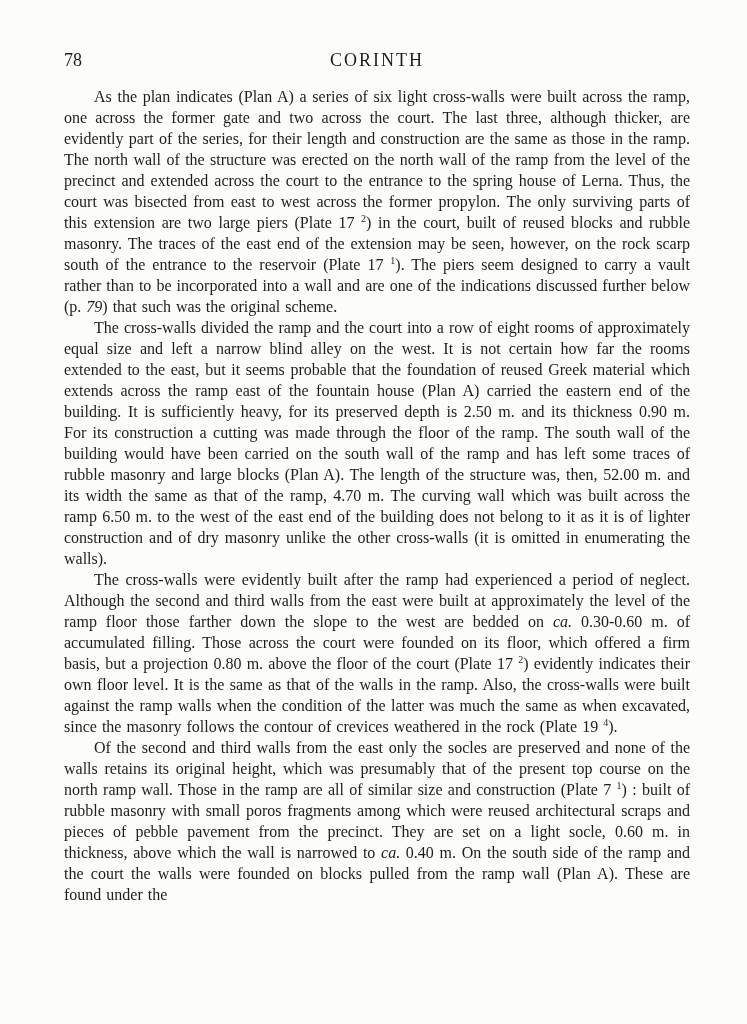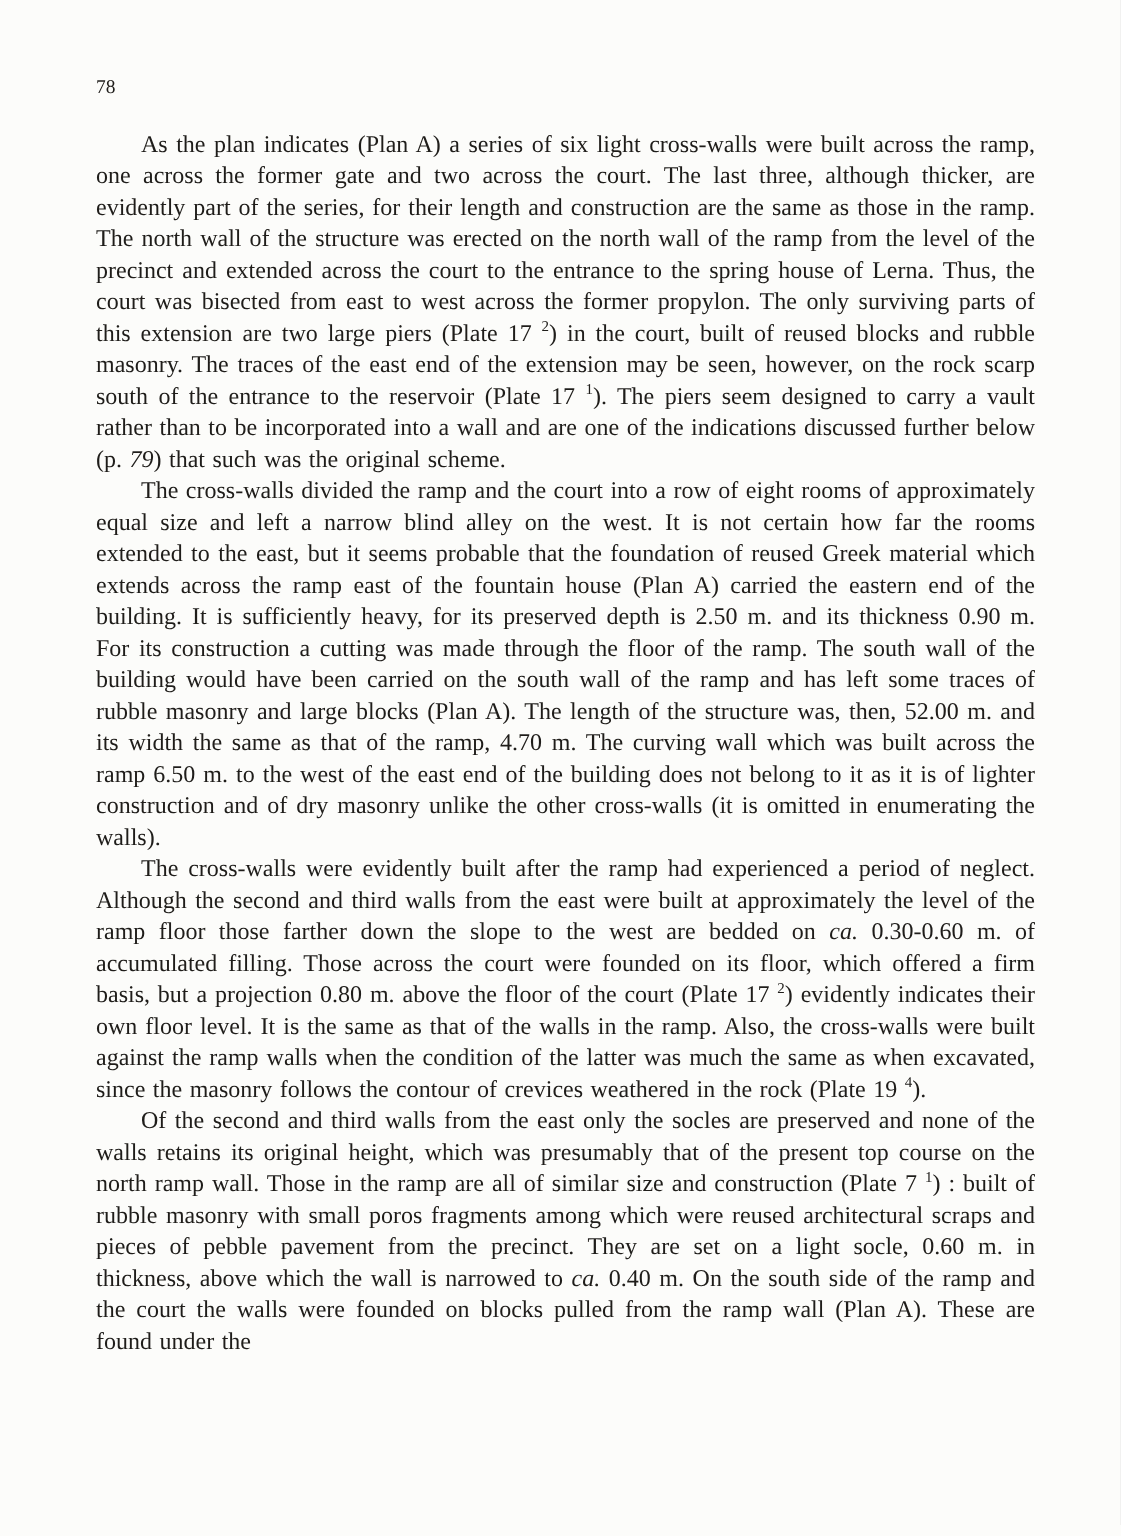--- a/index.html
+++ b/index.html
@@ -16,21 +16,21 @@
     box-sizing: border-box;
     padding: 50px 57px 0 64px;
     font-family: "Liberation Serif", "DejaVu Serif", serif;
     color: #1f1d1a;
     overflow: hidden;
   }
   .page-header {
     position: relative;
     height: 20px;
     margin-bottom: 16px;
-    font-size: 13px;
+    font-size: 18px;
   }
   .page-number {
     position: absolute;
     left: 0;
     top: 0;
   }
   .running-head {
     position: absolute;
     left: 0;
     right: 0;
@@ -56,20 +56,21 @@
   }
   .text-body p em {
   }
 </style>
 </head>
 <body>
 
 <div class="page">
   <div class="page-header">
     <span class="page-number">78</span>
+    <span class="running-head">CORINTH</span>
   </div>
   <div class="text-body">
       <p><span>As the plan indicates (Plan A) a series of six light cross-walls were built across the ramp, one across the former gate and two across the court. The last three, although thicker, are evidently part of the series, for their length and construction are the same as those in the ramp. The north wall of the structure was erected on the north wall of the ramp from the level of the precinct and extended across the court to the entrance to the spring house of Lerna. Thus, the court was bisected from east to west across the former propylon. The only surviving parts of this extension are two large piers (Plate 17 </span><sup>2</sup><span>) in the court, built of reused blocks and rubble masonry. The traces of the east end of the extension may be seen, however, on the rock scarp south of the entrance to the reservoir (Plate 17 </span><sup>1</sup><span>). The piers seem designed to carry a vault rather than to be incorporated into a wall and are one of the indications discussed further below (p. </span><em>79</em><span>) that such was the original scheme.</span></p>
       <p><span>The cross-walls divided the ramp and the court into a row of eight rooms of approximately equal size and left a narrow blind alley on the west. It is not certain how far the rooms extended to the east, but it seems probable that the foundation of reused Greek material which extends across the ramp east of the fountain house (Plan A) carried the eastern end of the building. It is sufficiently heavy, for its preserved depth is 2.50 m. and its thickness 0.90 m. For its construction a cutting was made through the floor of the ramp. The south wall of the building would have been carried on the south wall of the ramp and has left some traces of rubble masonry and large blocks (Plan A). The length of the structure was, then, 52.00 m. and its width the same as that of the ramp, 4.70 m. The curving wall which was built across the ramp 6.50 m. to the west of the east end of the building does not belong to it as it is of lighter construction and of dry masonry unlike the other cross-walls (it is omitted in enumerating the walls).</span></p>
       <p><span>The cross-walls were evidently built after the ramp had experienced a period of neglect. Although the second and third walls from the east were built at approximately the level of the ramp floor those farther down the slope to the west are bedded on </span><em>ca.</em><span> 0.30-0.60 m. of accumulated filling. Those across the court were founded on its floor, which offered a firm basis, but a projection 0.80 m. above the floor of the court (Plate 17 </span><sup>2</sup><span>) evidently indicates their own floor level. It is the same as that of the walls in the ramp. Also, the cross-walls were built against the ramp walls when the condition of the latter was much the same as when excavated, since the masonry follows the contour of crevices weathered in the rock (Plate 19 </span><sup>4</sup><span>).</span></p>
       <p><span>Of the second and third walls from the east only the socles are preserved and none of the walls retains its original height, which was presumably that of the present top course on the north ramp wall. Those in the ramp are all of similar size and construction (Plate 7 </span><sup>1</sup><span>) : built of rubble masonry with small poros fragments among which were reused architectural scraps and pieces of pebble pavement from the precinct. They are set on a light socle, 0.60 m. in thickness, above which the wall is narrowed to </span><em>ca.</em><span> 0.40 m. On the south side of the ramp and the court the walls were founded on blocks pulled from the ramp wall (Plan A). These are found under the</span></p>
     </div>
 </div>
 
 </body></html>

